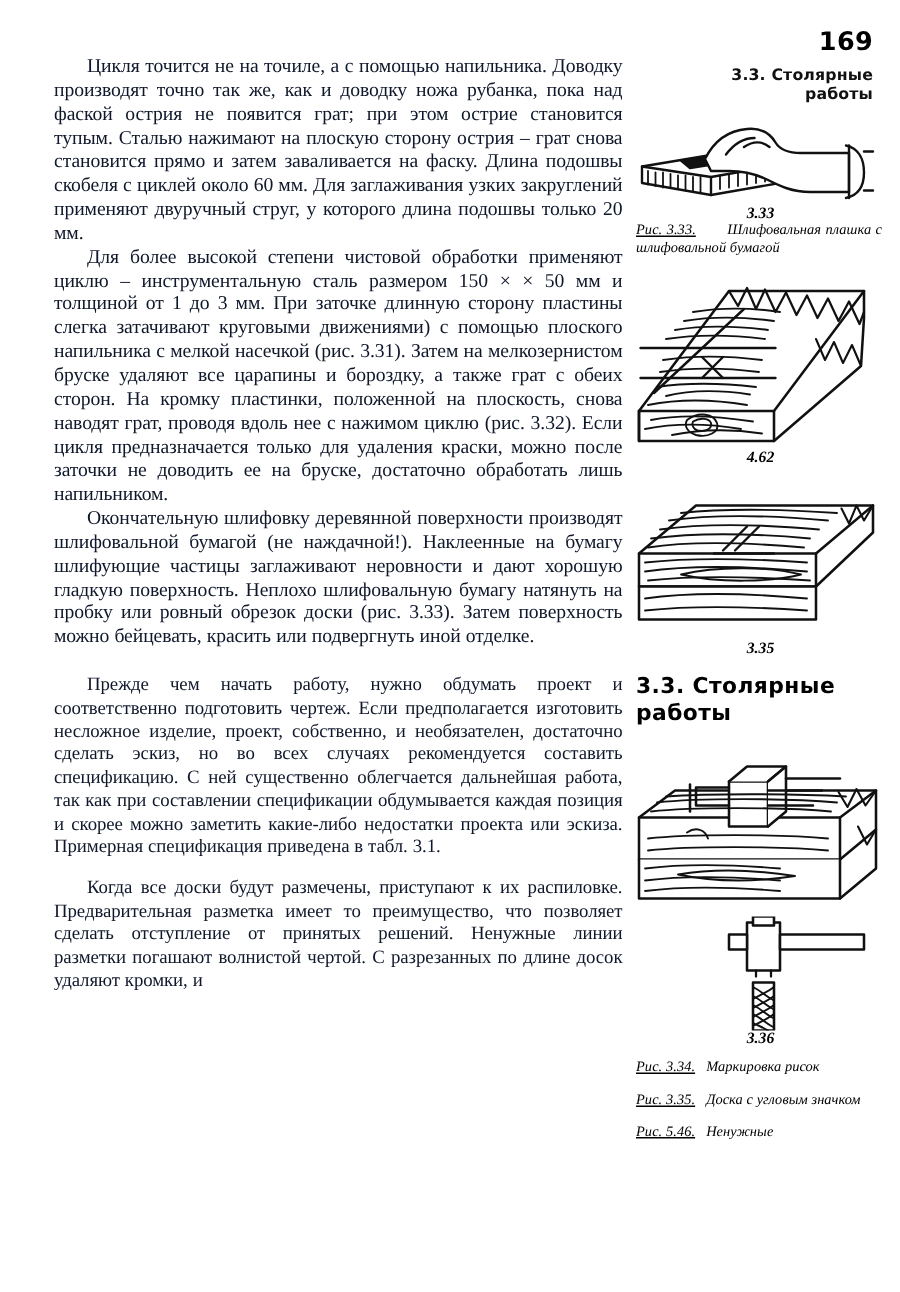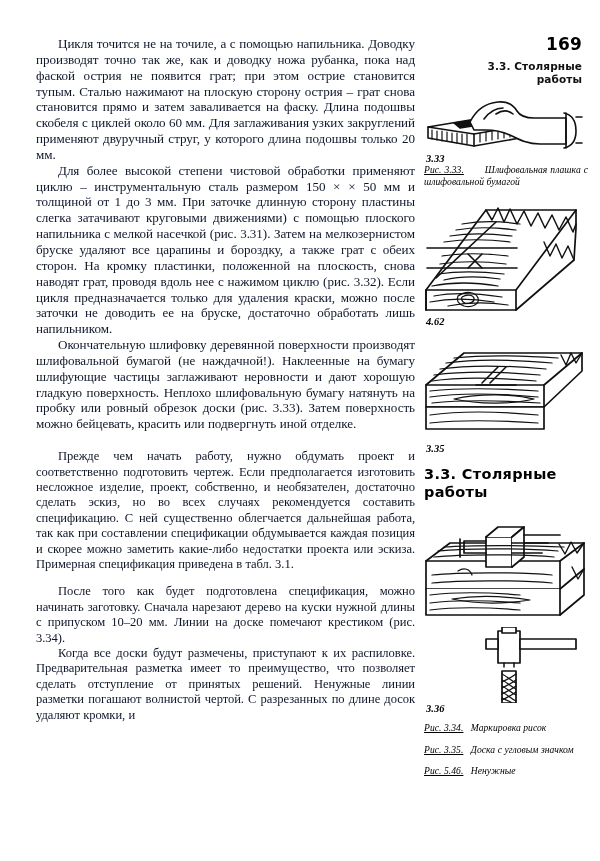--- a/index.html
+++ b/index.html
@@ -15,21 +15,21 @@
   }
   .page{
     position:relative;
     width:600px;height:861px;
     box-sizing:border-box;
   }
 
   
   .rail{
     position:absolute;
-    left:424px; top:36px;
+    left:424px; top:20px;
     width:164px;
   }
   .folio{
     text-align:right;
     font-family:"DejaVu Sans", sans-serif;
     font-weight:700;
     font-size:17px;
     letter-spacing:.2px;
     line-height:1;
     margin:0 6px 7px 0;
@@ -48,20 +48,21 @@
 
   .figwrap{position:relative;}
   .fignum{
     font-family:"Liberation Serif", serif;
     font-style:italic;
     font-weight:700;
     font-size:10.5px;
     color:#000;
     margin:1px 0 0 2px;
     line-height:1;
+    text-align:center;
   }
 
   .cap{
     font-family:"Liberation Serif", serif;
     font-style:italic;
     font-size:9.6px;
     line-height:1.28;
     color:#000;
     text-align:justify;
     text-align-last:left;
@@ -353,17 +354,16 @@
 
   </div>
 
   <div class="col">
     <p class="body">Цикля точится не на точиле, а с помощью напильника. Доводку производят точно так же, как и доводку ножа рубанка, пока над фаской острия не появится грат; при этом острие становится тупым. Сталью нажимают на плоскую сторону острия – грат снова становится прямо и затем заваливается на фаску. Длина подошвы скобеля с циклей около 60 мм. Для заглаживания узких закруглений применяют двуручный струг, у которого длина подошвы только 20 мм.</p>
     <p class="body">Для более высокой степени чистовой обработки применяют циклю – инструментальную сталь размером 150 × × 50 мм и толщиной от 1 до 3 мм. При заточке длинную сторону пластины слегка затачивают круговыми движениями) с помощью плоского напильника с мелкой насечкой (рис. 3.31). Затем на мелкозернистом бруске удаляют все царапины и бороздку, а также грат с обеих сторон. На кромку пластинки, положенной на плоскость, снова наводят грат, проводя вдоль нее с нажимом циклю (рис. 3.32). Если цикля предназначается только для удаления краски, можно после заточки не доводить ее на бруске, достаточно обработать лишь напильником.</p>
     <p class="body">Окончательную шлифовку деревянной поверхности производят шлифовальной бумагой (не наждачной!). Наклеенные на бумагу шлифующие частицы заглаживают неровности и дают хорошую гладкую поверхность. Неплохо шлифовальную бумагу натянуть на пробку или ровный обрезок доски (рис. 3.33). Затем поверхность можно бейцевать, красить или подвергнуть иной отделке.</p>
     <div class="gap"></div>
     <p class="body small">Прежде чем начать работу, нужно обдумать проект и соответственно подготовить чертеж. Если предполагается изготовить несложное изделие, проект, собственно, и необязателен, достаточно сделать эскиз, но во всех случаях рекомендуется составить спецификацию. С ней существенно облегчается дальнейшая работа, так как при составлении спецификации обдумывается каждая позиция и скорее можно заметить какие-либо недостатки проекта или эскиза. Примерная спецификация приведена в табл. 3.1.</p>
     <div class="gap-sm"></div>
-    <p class="body small">После того как будет подготовлена спецификация, можно начинать заготовку. Сначала нарезают дерево на куски нужной длины с припуском 10–20 мм. Линии на доске помечают крестиком (рис. 3.34).</p>
     <p class="body small">Когда все доски будут размечены, приступают к их распиловке. Предварительная разметка имеет то преимущество, что позволяет сделать отступление от принятых решений. Ненужные линии разметки погашают волнистой чертой. С разрезанных по длине досок удаляют кромки, и</p>
   </div>
 
 </div>
 
 </body></html>

